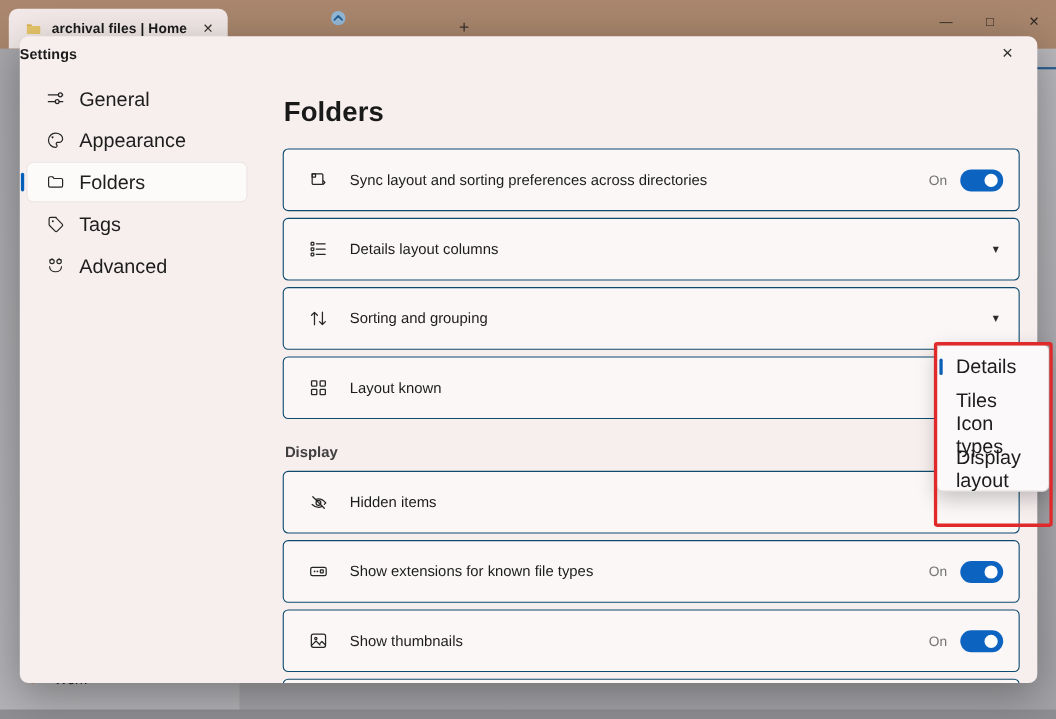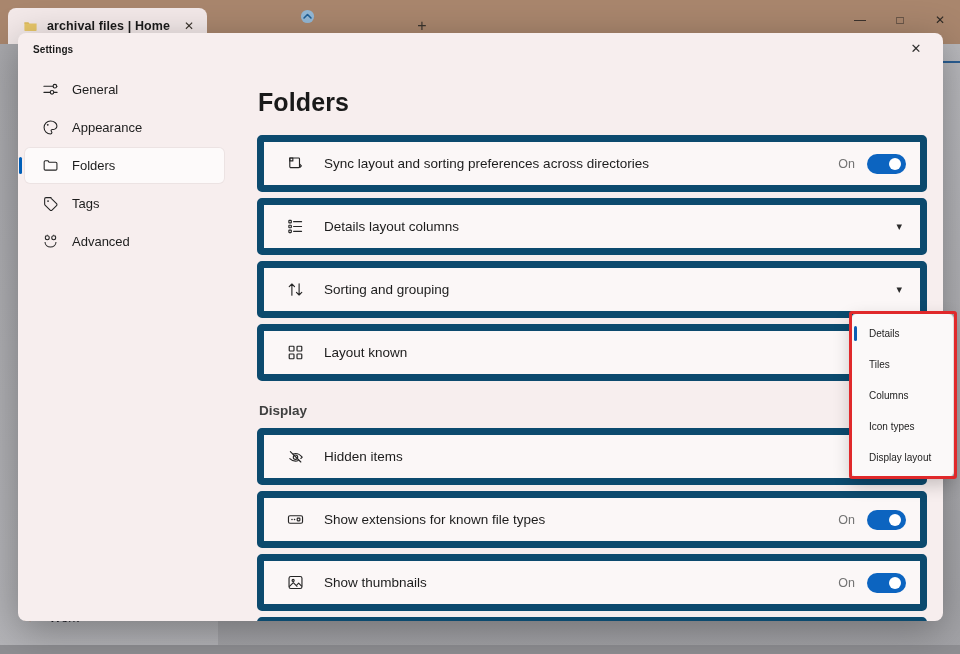--- a/index.html
+++ b/index.html
@@ -83,41 +83,41 @@
     border-radius: 8px;
     box-shadow: 0 10px 40px rgba(0,0,0,.32);
     overflow: hidden;
     display: flex; flex-direction: column;
   }
   .modal-header {
     height: 33px; flex: 0 0 33px; position: relative;
     display: flex; align-items: center;
   }
   .modal-title {
-    font-size: 10px; font-weight: 700; color: #1b1b1b;
-    margin-left: 15px; letter-spacing: .1px;
+    font-size: 13px; font-weight: 700; color: #1b1b1b;
+    letter-spacing: .1px;
   }
   .modal-close {
     position: absolute; right: 8px; top: 1px;
     width: 38px; height: 28px; border-radius: 5px;
     display: flex; align-items: center; justify-content: center;
     color: #31302f; font-size: 13px;
   }
   .modal-body { flex: 1; display: flex; min-height: 0; }
 
   .nav {
     width: 214px; flex: 0 0 214px;
     padding: 6px 8px 0 7px;
   }
   .nav-item {
     position: relative;
     display: flex; align-items: center; gap: 13px;
     height: 35px; border-radius: 5px;
     padding-left: 17px;
-    font-size: 13px; color: #1d1d1d;
+    font-size: 18px; color: #1d1d1d;
     margin-bottom: 3px;
   }
   .nav-item.selected { background: #fdfafa; box-shadow: 0 0 0 1px rgba(0,0,0,.045); }
   .nav-item.selected::before {
     content: ""; position: absolute; left: -6px; top: 9px;
     width: 3px; height: 17px; border-radius: 2px; background: #005fb8;
   }
   .nav-icon { width: 17px; height: 17px; flex: 0 0 17px; display: flex; align-items: center; justify-content: center; }
   .nav-label { line-height: 1; }
 
@@ -129,21 +129,21 @@
   .page-title {
     font-size: 25px; font-weight: 600; color: #191919;
     letter-spacing: .1px; margin: 8px 0 18px 1px;
   }
   .section-head {
     font-size: 13.5px; font-weight: 700; color: #404040;
     margin: 22px 0 10px 2px;
   }
   .card {
     background: #fbf7f7;
-    border: 7px solid #0c4a6e;
+    border: 1px solid #0c4a6e;
     border-radius: 5px;
     height: 57px;
     display: flex; align-items: center;
     padding: 0 14px 0 20px;
     margin-bottom: 6px;
   }
   .card-icon {
     width: 22px; height: 22px; flex: 0 0 22px;
     display: flex; align-items: center; justify-content: center;
     color: #262626; margin-right: 18px;
@@ -170,21 +170,21 @@
     border: 1px solid #e2dada;
     border-radius: 6px;
     box-shadow: 0 6px 18px rgba(0,0,0,.22);
     padding: 4px 0;
     z-index: 30;
   }
   .flyout-item {
     position: relative;
     height: 31px; display: flex; align-items: center;
     padding-left: 14px;
-    font-size: 10px; color: #1c1c1c;
+    font-size: 18px; color: #1c1c1c;
     border-radius: 4px; margin: 0 3px;
   }
   .flyout-item.selected::before {
     content: ""; position: absolute; left: -1px; top: 8px;
     width: 3px; height: 15px; border-radius: 2px; background: #0c5fb5;
   }
   .redbox {
     position: absolute;
     left: 849px; top: 311px;
     width: 108px; height: 168px;
@@ -455,23 +455,20 @@
   </div>
 
   <div class="flyout">
     <div class="flyout-item selected">
       <span>Details</span>
     </div>
     <div class="flyout-item">
       <span>Tiles</span>
     </div>
     <div class="flyout-item">
-      <span>Columns</span>
-    </div>
-    <div class="flyout-item">
       <span>Icon types</span>
     </div>
     <div class="flyout-item">
       <span>Display layout</span>
     </div>
   </div>
 
   <div class="redbox"></div>
 
 </div>

